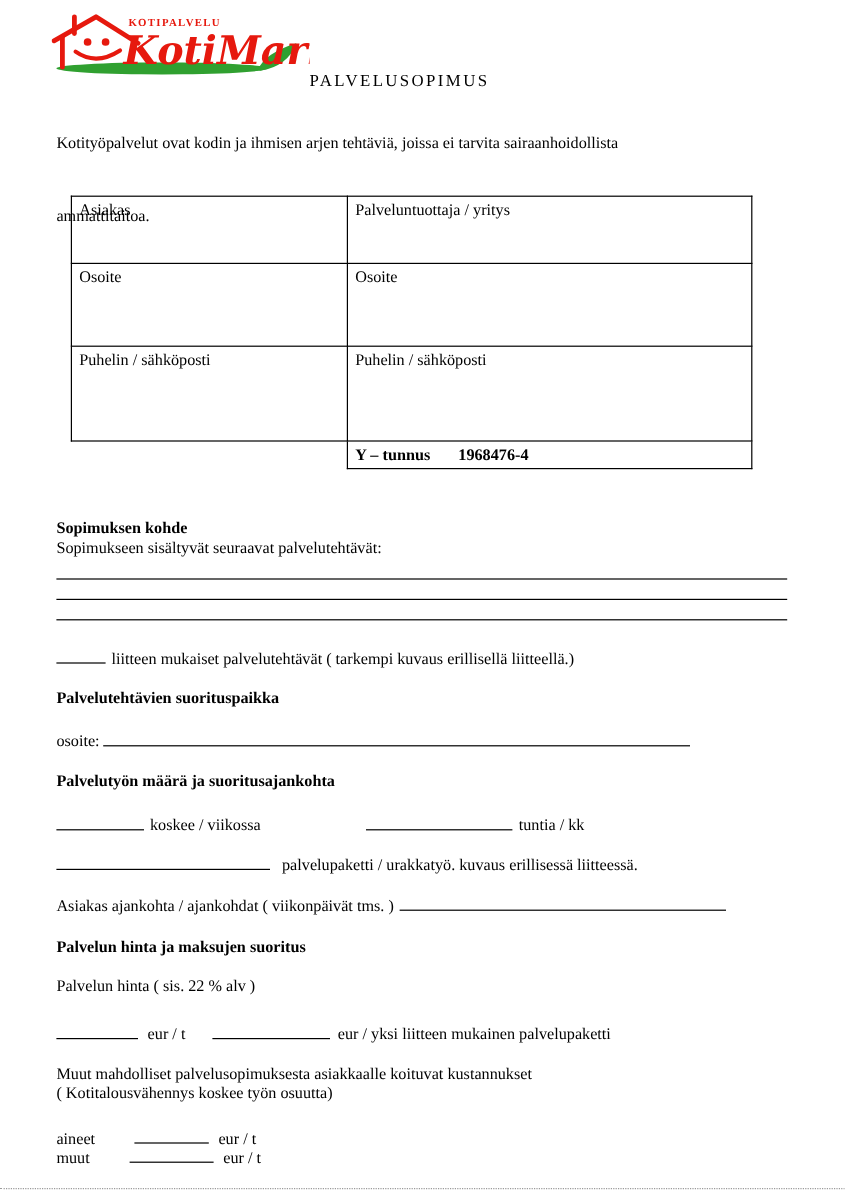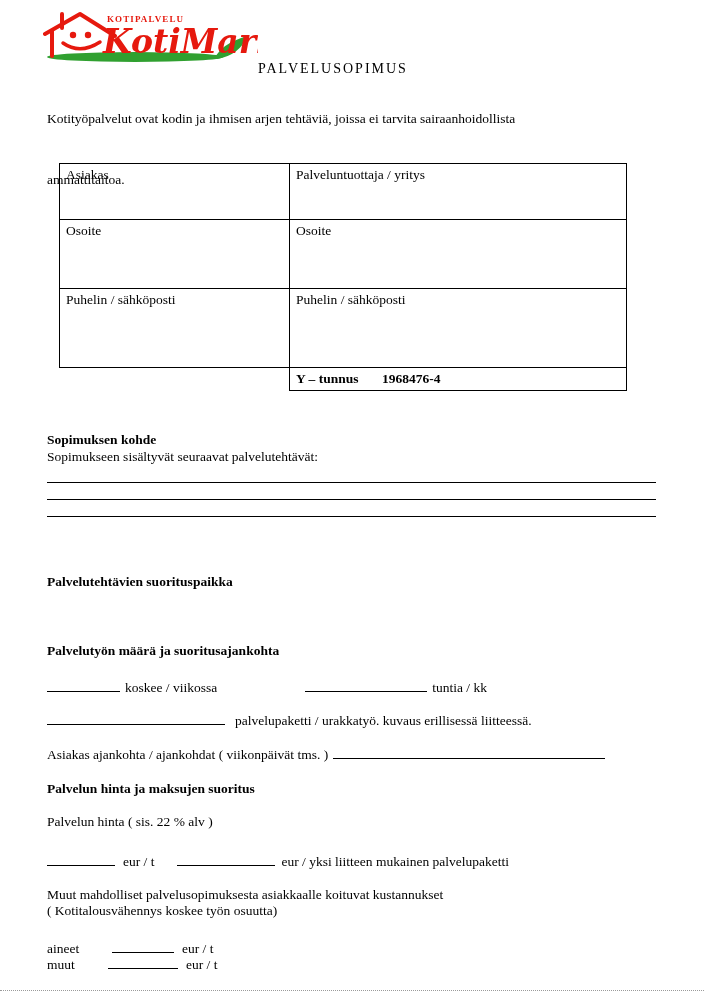--- a/index.html
+++ b/index.html
@@ -74,22 +74,28 @@
     </tbody>
       </table>
   </div>
 
   <div class="row bold" style="top:432px;">Sopimuksen kohde</div>
   <div class="row" style="top:449px;">Sopimukseen sisältyvät seuraavat palvelutehtävät:</div>
   <div class="hr-line" style="top:482px;"></div>
   <div class="hr-line" style="top:499px;"></div>
   <div class="hr-line" style="top:516px;"></div>
 
+  <div class="row" style="top:538px;">
+    <span class="u" style="width:41px;"></span><span style="margin-left:5px;">liitteen mukaiset palvelutehtävät ( tarkempi kuvaus erillisellä liitteellä.)</span>
+  </div>
 
   <div class="row bold" style="top:574px;">Palvelutehtävien suorituspaikka</div>
+  <div class="row" style="top:607px;">
+    <span>osoite:</span><span class="u" style="width:489px;margin-left:3px;"></span>
+  </div>
 
   <div class="row bold" style="top:643px;">Palvelutyön määrä ja suoritusajankohta</div>
   <div class="row" style="top:677px;">
     <span class="u" style="width:73px;"></span><span style="margin-left:5px;">koskee / viikossa</span><span class="u" style="width:122px;margin-left:88px;"></span><span style="margin-left:5px;">tuntia / kk</span>
   </div>
   <div class="row" style="top:710px;">
     <span class="u" style="width:178px;"></span><span style="margin-left:10px;">palvelupaketti / urakkatyö. kuvaus erillisessä liitteessä.</span>
   </div>
   <div class="row" style="top:744px;">
     <span>Asiakas ajankohta / ajankohdat ( viikonpäivät tms. )</span><span class="u" style="width:272px;margin-left:5px;"></span>

